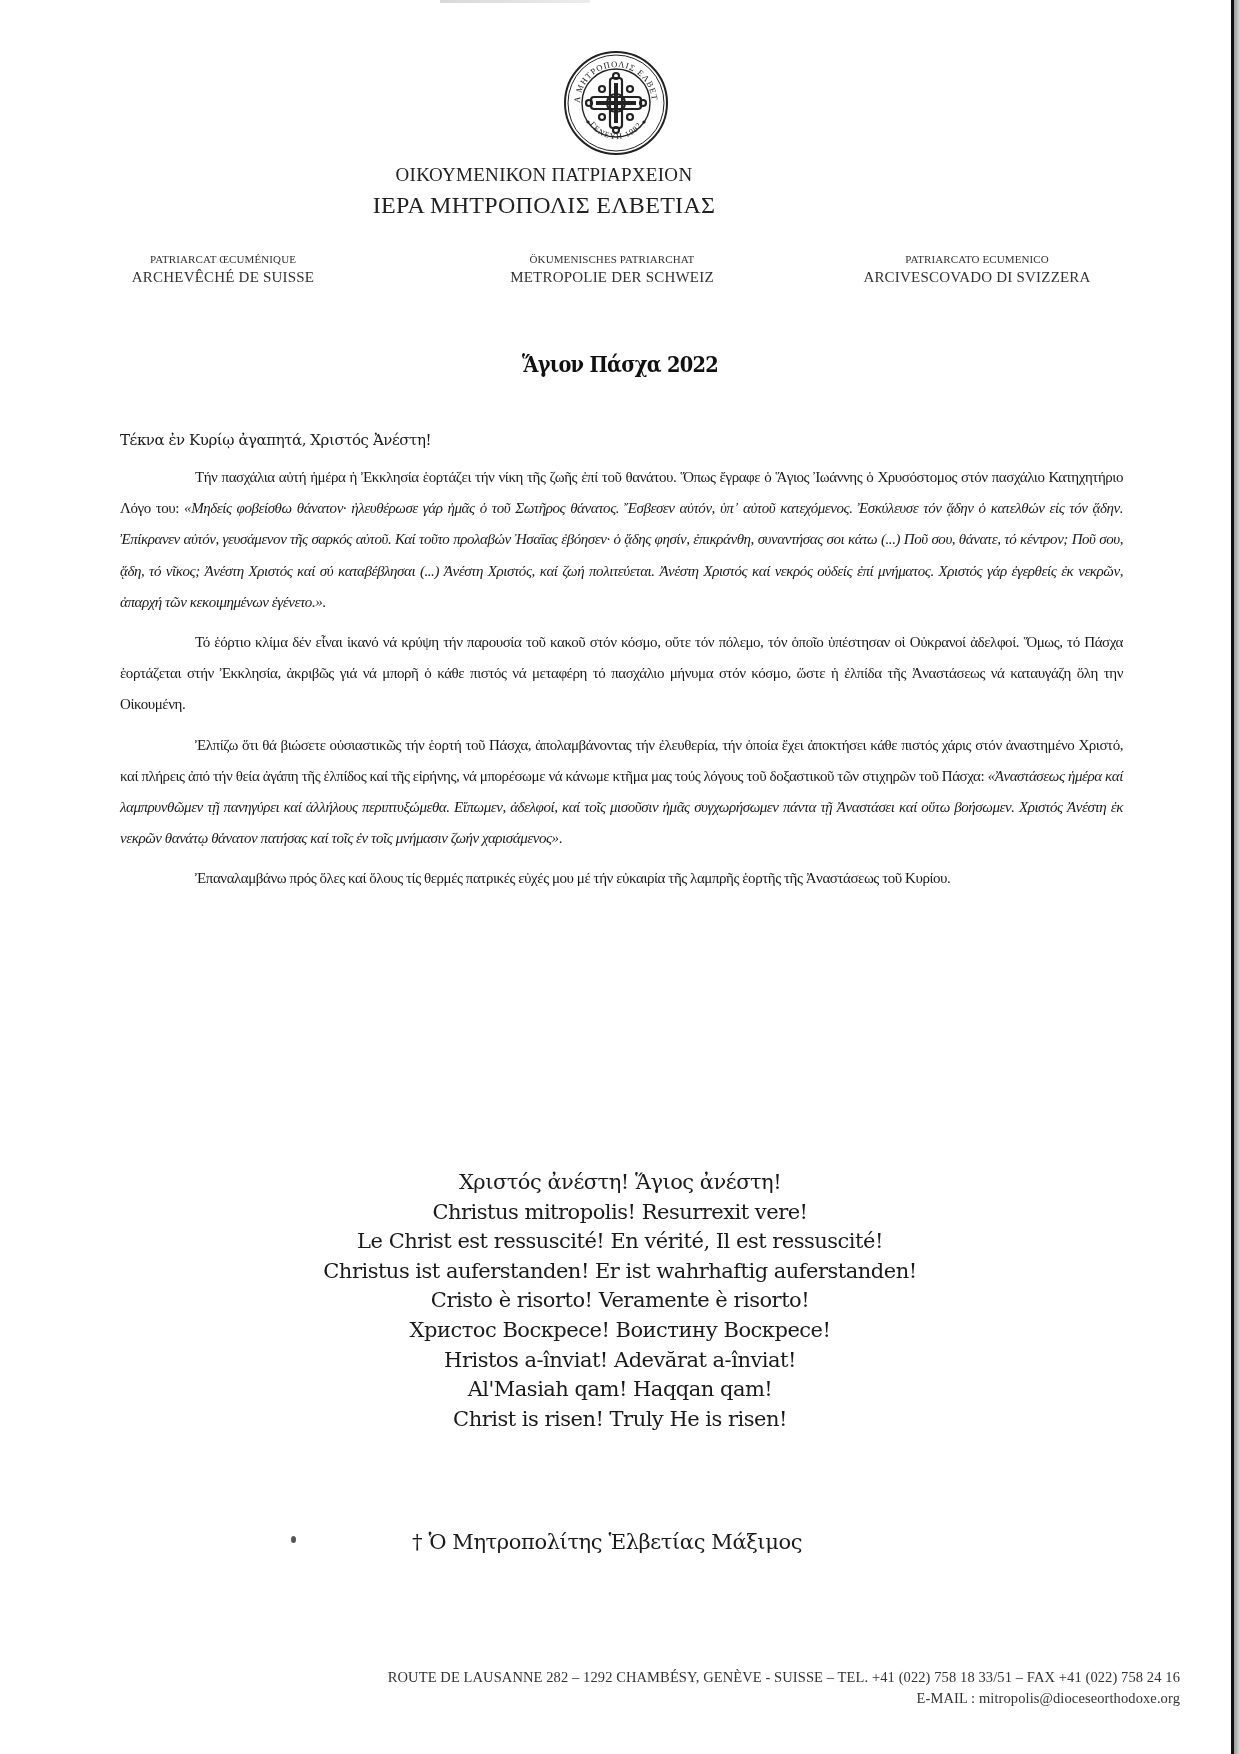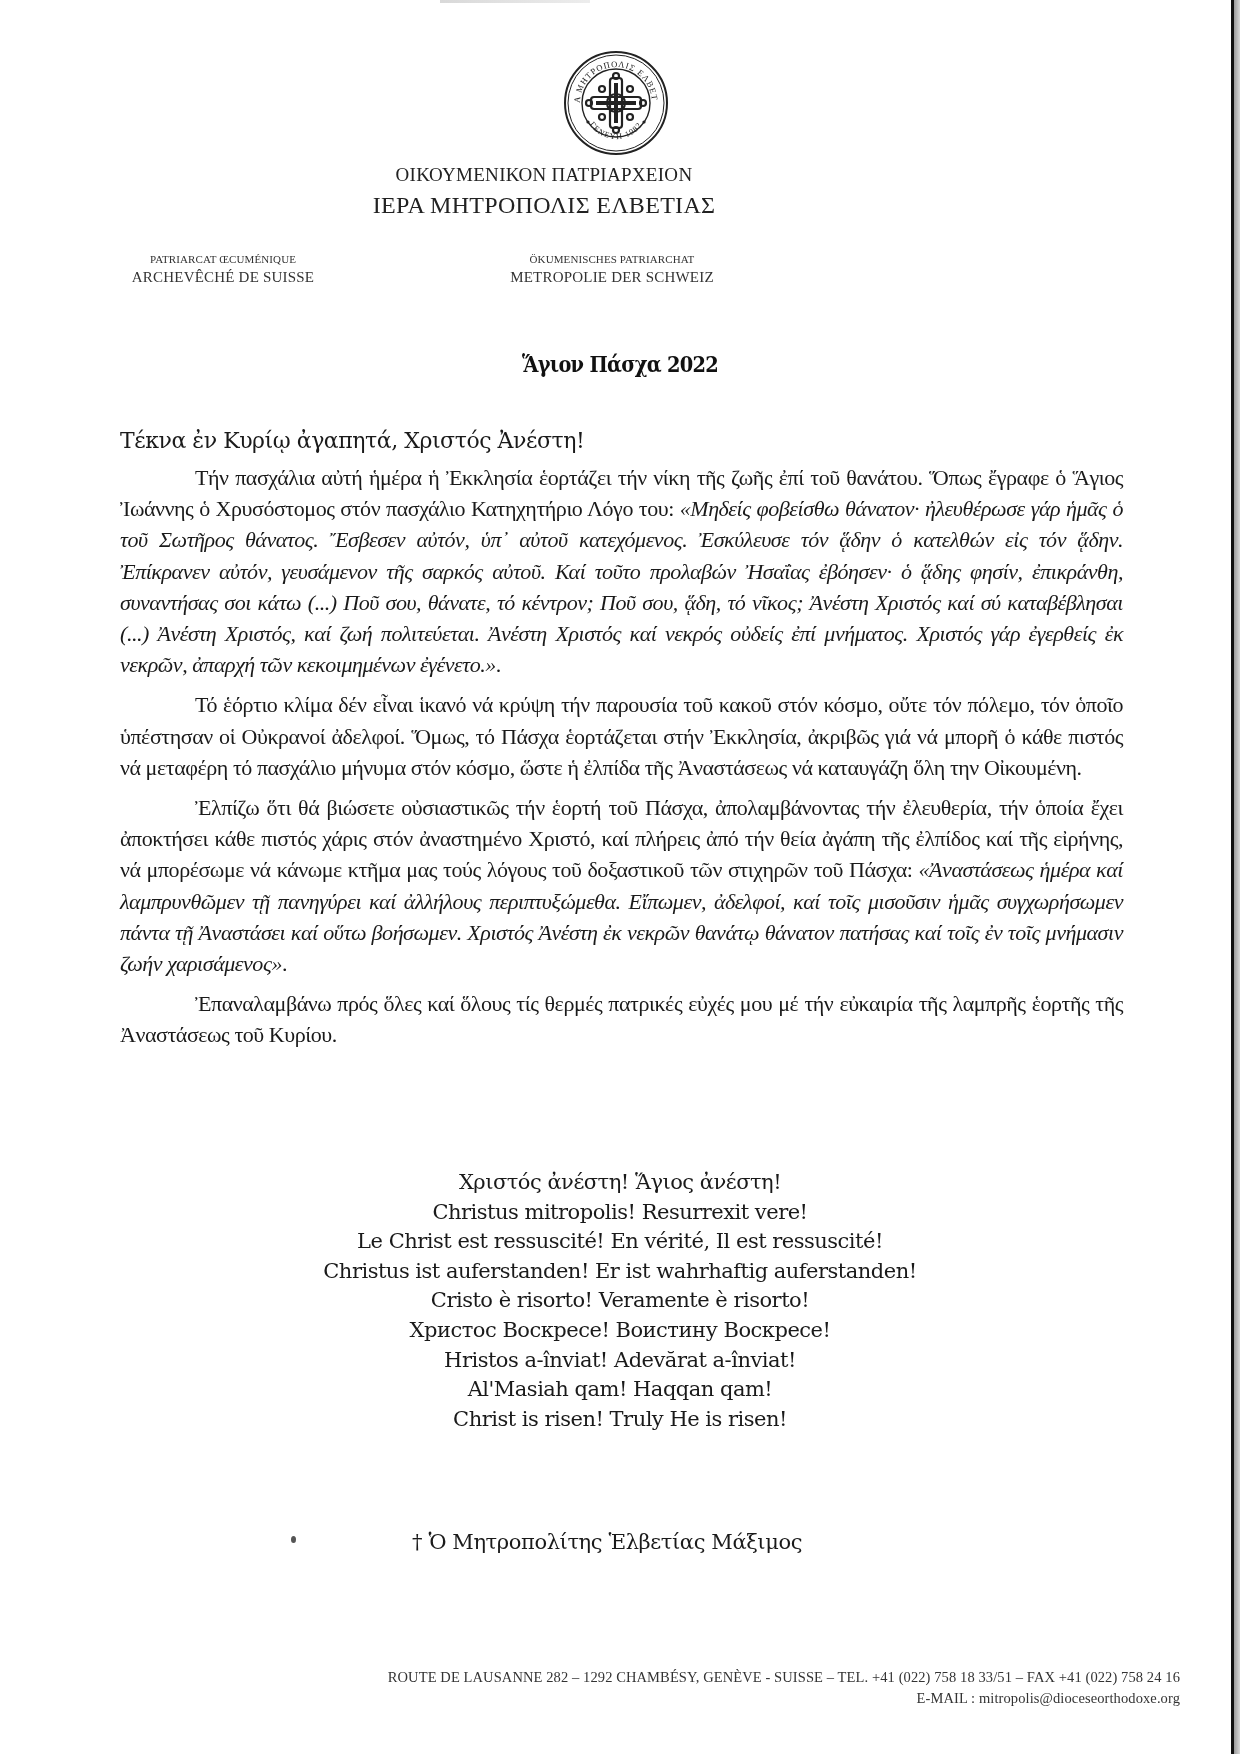--- a/index.html
+++ b/index.html
@@ -94,21 +94,21 @@
       letter-spacing: -0.8px;
       color: #111;
       transform: scaleX(0.88);
     }
 
     .body-text {
       position: absolute;
       left: 120px;
       width: 1003px;
       font-family: "DejaVu Serif", serif;
-      font-size: 22px;
+      font-size: 15px;
       line-height: 31.2px;
       color: #1a1a1a;
       text-align: justify;
       letter-spacing: -0.45px;
     }
     .salutation { top: 425px; text-align: left; }
     .para { text-indent: 75px; margin: 0; font-family: Liberation Serif, serif; }
     .para + .para { margin-top: 9px; }
     .paras { top: 462px; }
     .q { font-style: italic; }
@@ -214,20 +214,24 @@
   <div class="hdr-greek line2">ΙΕΡΑ ΜΗΤΡΟΠΟΛΙΣ ΕΛΒΕΤΙΑΣ</div>
 
   <div class="hdr-col c1">
     <div class="small">PATRIARCAT ŒCUMÉNIQUE</div>
     <div class="big">ARCHEVÊCHÉ DE SUISSE</div>
   </div>
   <div class="hdr-col c2">
     <div class="small">ÖKUMENISCHES PATRIARCHAT</div>
     <div class="big">METROPOLIE DER SCHWEIZ</div>
   </div>
+  <div class="hdr-col c3">
+    <div class="small">PATRIARCATO ECUMENICO</div>
+    <div class="big">ARCIVESCOVADO DI SVIZZERA</div>
+  </div>
 
   <div class="title">Ἅγιον Πάσχα 2022</div>
 
   <div class="body-text salutation">Τέκνα ἐν Κυρίῳ ἀγαπητά, Χριστός Ἀνέστη!</div>
 
   <div class="body-text paras">
     <p class="para"><span>Τήν πασχάλια αὐτή ἡμέρα ἡ Ἐκκλησία ἑορτάζει τήν νίκη τῆς ζωῆς ἐπί τοῦ θανάτου. Ὅπως ἔγραφε ὁ Ἅγιος Ἰωάννης ὁ Χρυσόστομος στόν πασχάλιο Κατηχητήριο Λόγο του: </span><span class="q">«Μηδείς φοβείσθω θάνατον· ἠλευθέρωσε γάρ ἡμᾶς ὁ τοῦ Σωτῆρος θάνατος. Ἔσβεσεν αὐτόν, ὑπ᾽ αὐτοῦ κατεχόμενος. Ἐσκύλευσε τόν ᾅδην ὁ κατελθών εἰς τόν ᾅδην. Ἐπίκρανεν αὐτόν, γευσάμενον τῆς σαρκός αὐτοῦ. Καί τοῦτο προλαβών Ἠσαΐας ἐβόησεν· ὁ ᾅδης φησίν, ἐπικράνθη, συναντήσας σοι κάτω (...) Ποῦ σου, θάνατε, τό κέντρον; Ποῦ σου, ᾅδη, τό νῖκος; Ἀνέστη Χριστός καί σύ καταβέβλησαι (...) Ἀνέστη Χριστός, καί ζωή πολιτεύεται. Ἀνέστη Χριστός καί νεκρός οὐδείς ἐπί μνήματος. Χριστός γάρ ἐγερθείς ἐκ νεκρῶν, ἀπαρχή τῶν κεκοιμημένων ἐγένετο.»</span><span>.</span></p>
     <p class="para"><span>Τό ἑόρτιο κλίμα δέν εἶναι ἱκανό νά κρύψη τήν παρουσία τοῦ κακοῦ στόν κόσμο, οὔτε τόν πόλεμο, τόν ὁποῖο ὑπέστησαν οἱ Οὐκρανοί ἀδελφοί. Ὅμως, τό Πάσχα ἑορτάζεται στήν Ἐκκλησία, ἀκριβῶς γιά νά μπορῆ ὁ κάθε πιστός νά μεταφέρη τό πασχάλιο μήνυμα στόν κόσμο, ὥστε ἡ ἐλπίδα τῆς Ἀναστάσεως νά καταυγάζη ὅλη την Οἰκουμένη.</span></p>
     <p class="para"><span>Ἐλπίζω ὅτι θά βιώσετε οὐσιαστικῶς τήν ἑορτή τοῦ Πάσχα, ἀπολαμβάνοντας τήν ἐλευθερία, τήν ὁποία ἔχει ἀποκτήσει κάθε πιστός χάρις στόν ἀναστημένο Χριστό, καί πλήρεις ἀπό τήν θεία ἀγάπη τῆς ἐλπίδος καί τῆς εἰρήνης, νά μπορέσωμε νά κάνωμε κτῆμα μας τούς λόγους τοῦ δοξαστικοῦ τῶν στιχηρῶν τοῦ Πάσχα: </span><span class="q">«Ἀναστάσεως ἡμέρα καί λαμπρυνθῶμεν τῇ πανηγύρει καί ἀλλήλους περιπτυξώμεθα. Εἴπωμεν, ἀδελφοί, καί τοῖς μισοῦσιν ἡμᾶς συγχωρήσωμεν πάντα τῇ Ἀναστάσει καί οὕτω βοήσωμεν. Χριστός Ἀνέστη ἐκ νεκρῶν θανάτῳ θάνατον πατήσας καί τοῖς ἐν τοῖς μνήμασιν ζωήν χαρισάμενος»</span><span>.</span></p>
     <p class="para"><span>Ἐπαναλαμβάνω πρός ὅλες καί ὅλους τίς θερμές πατρικές εὐχές μου μέ τήν εὐκαιρία τῆς λαμπρῆς ἑορτῆς τῆς Ἀναστάσεως τοῦ Κυρίου.</span></p>

